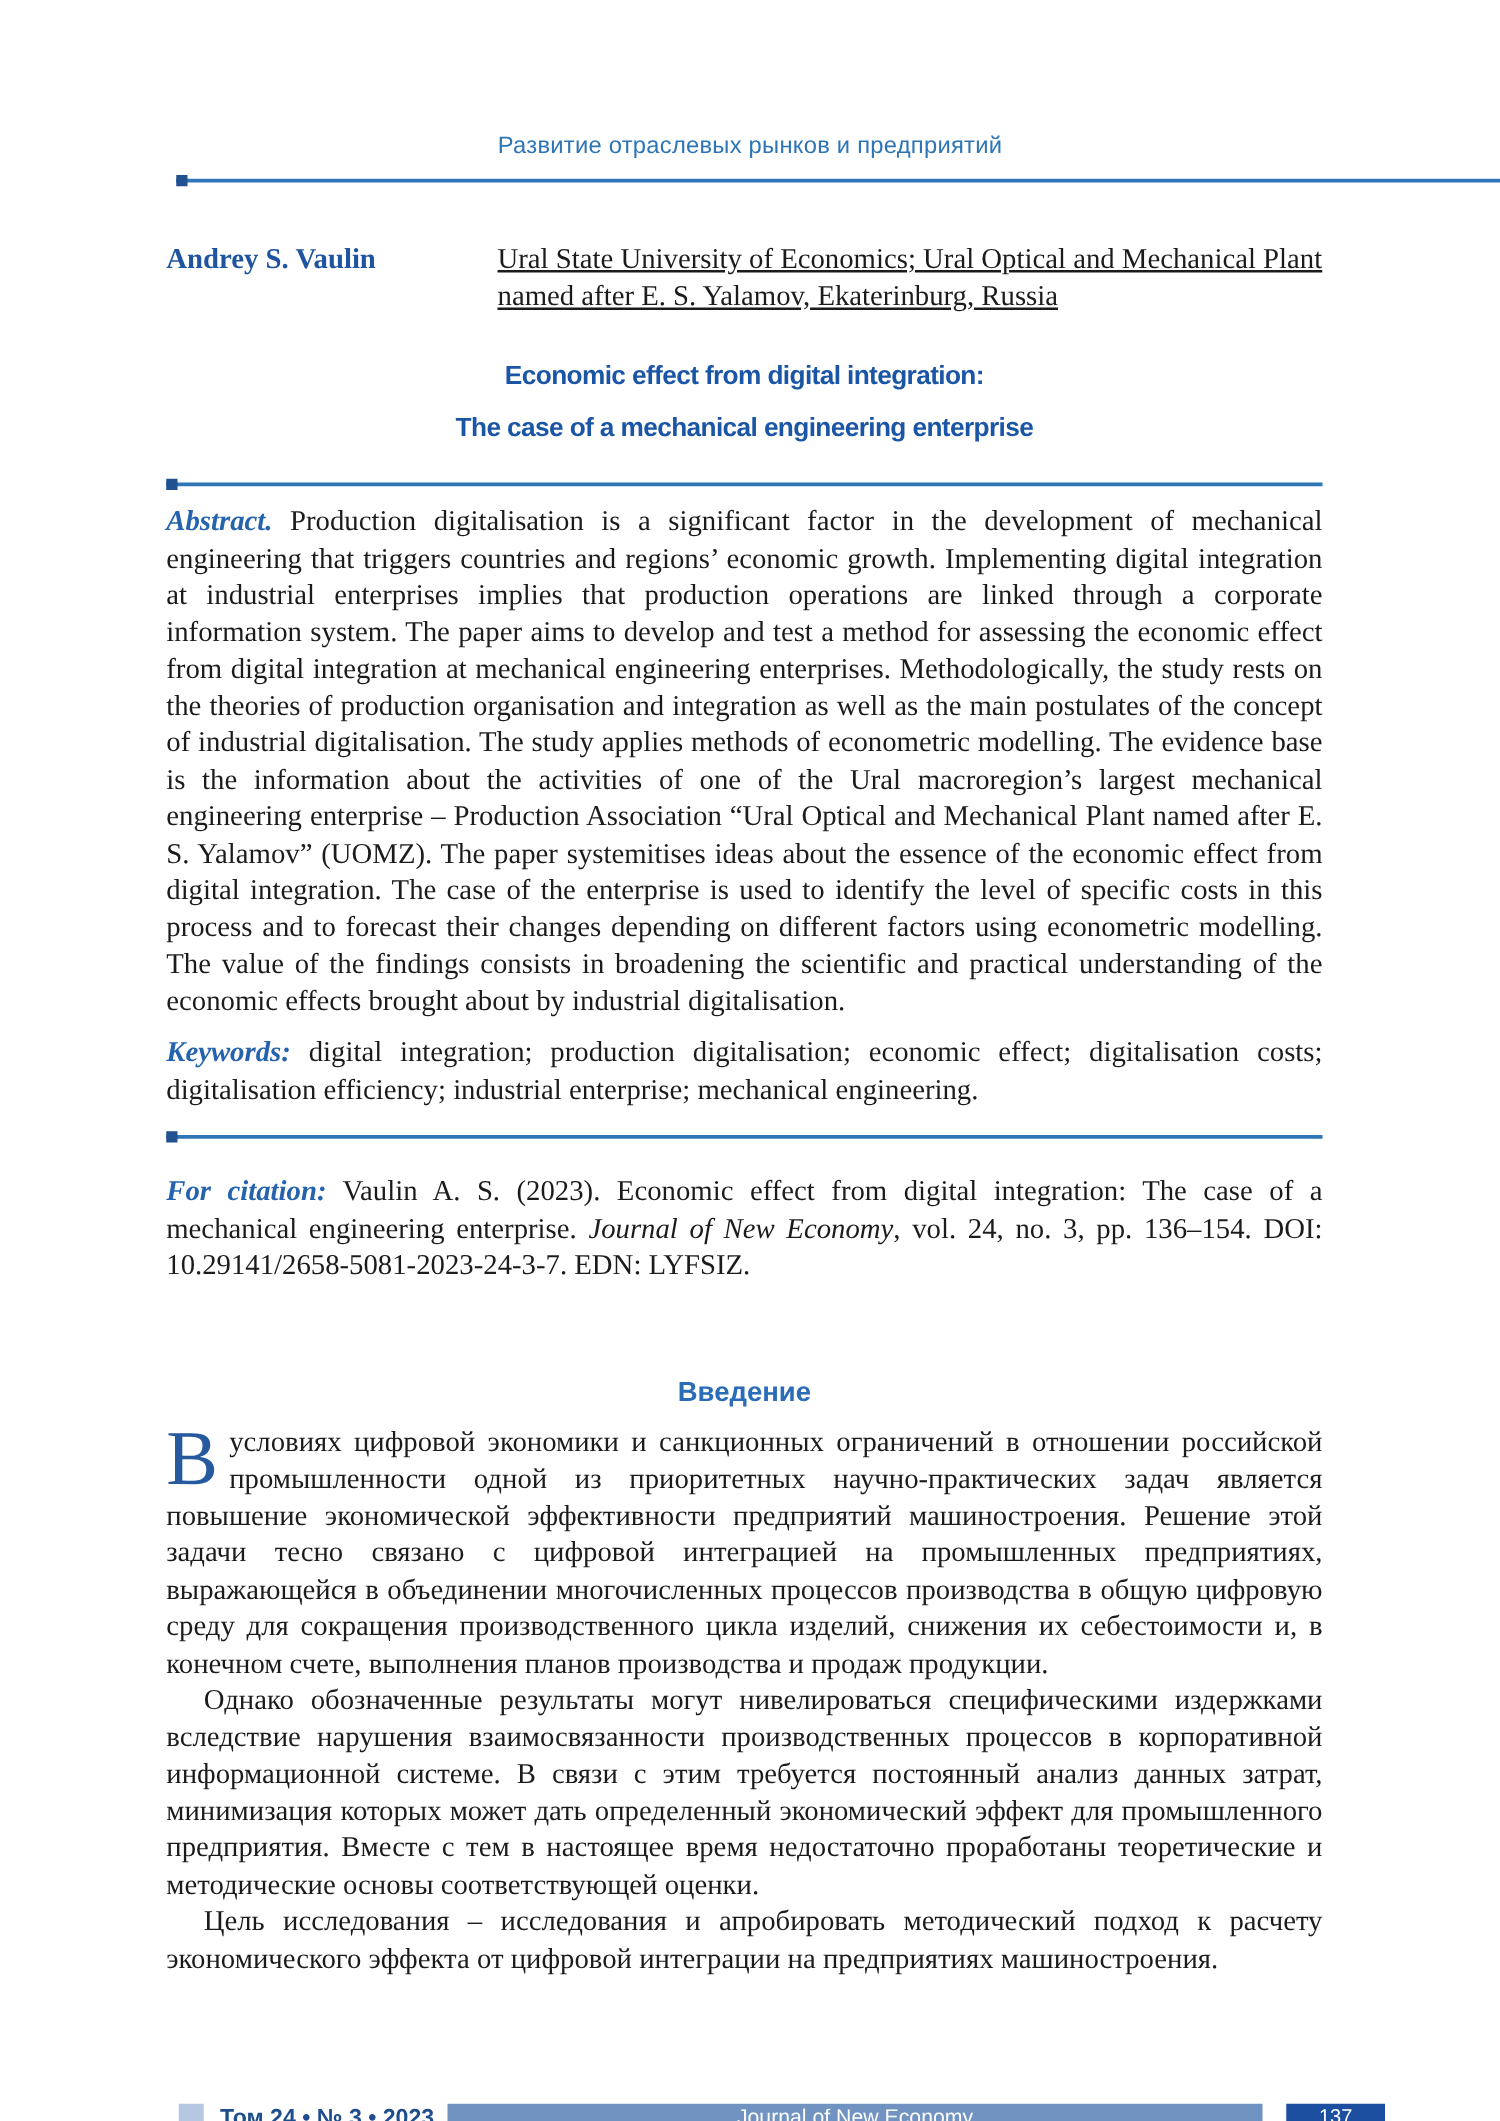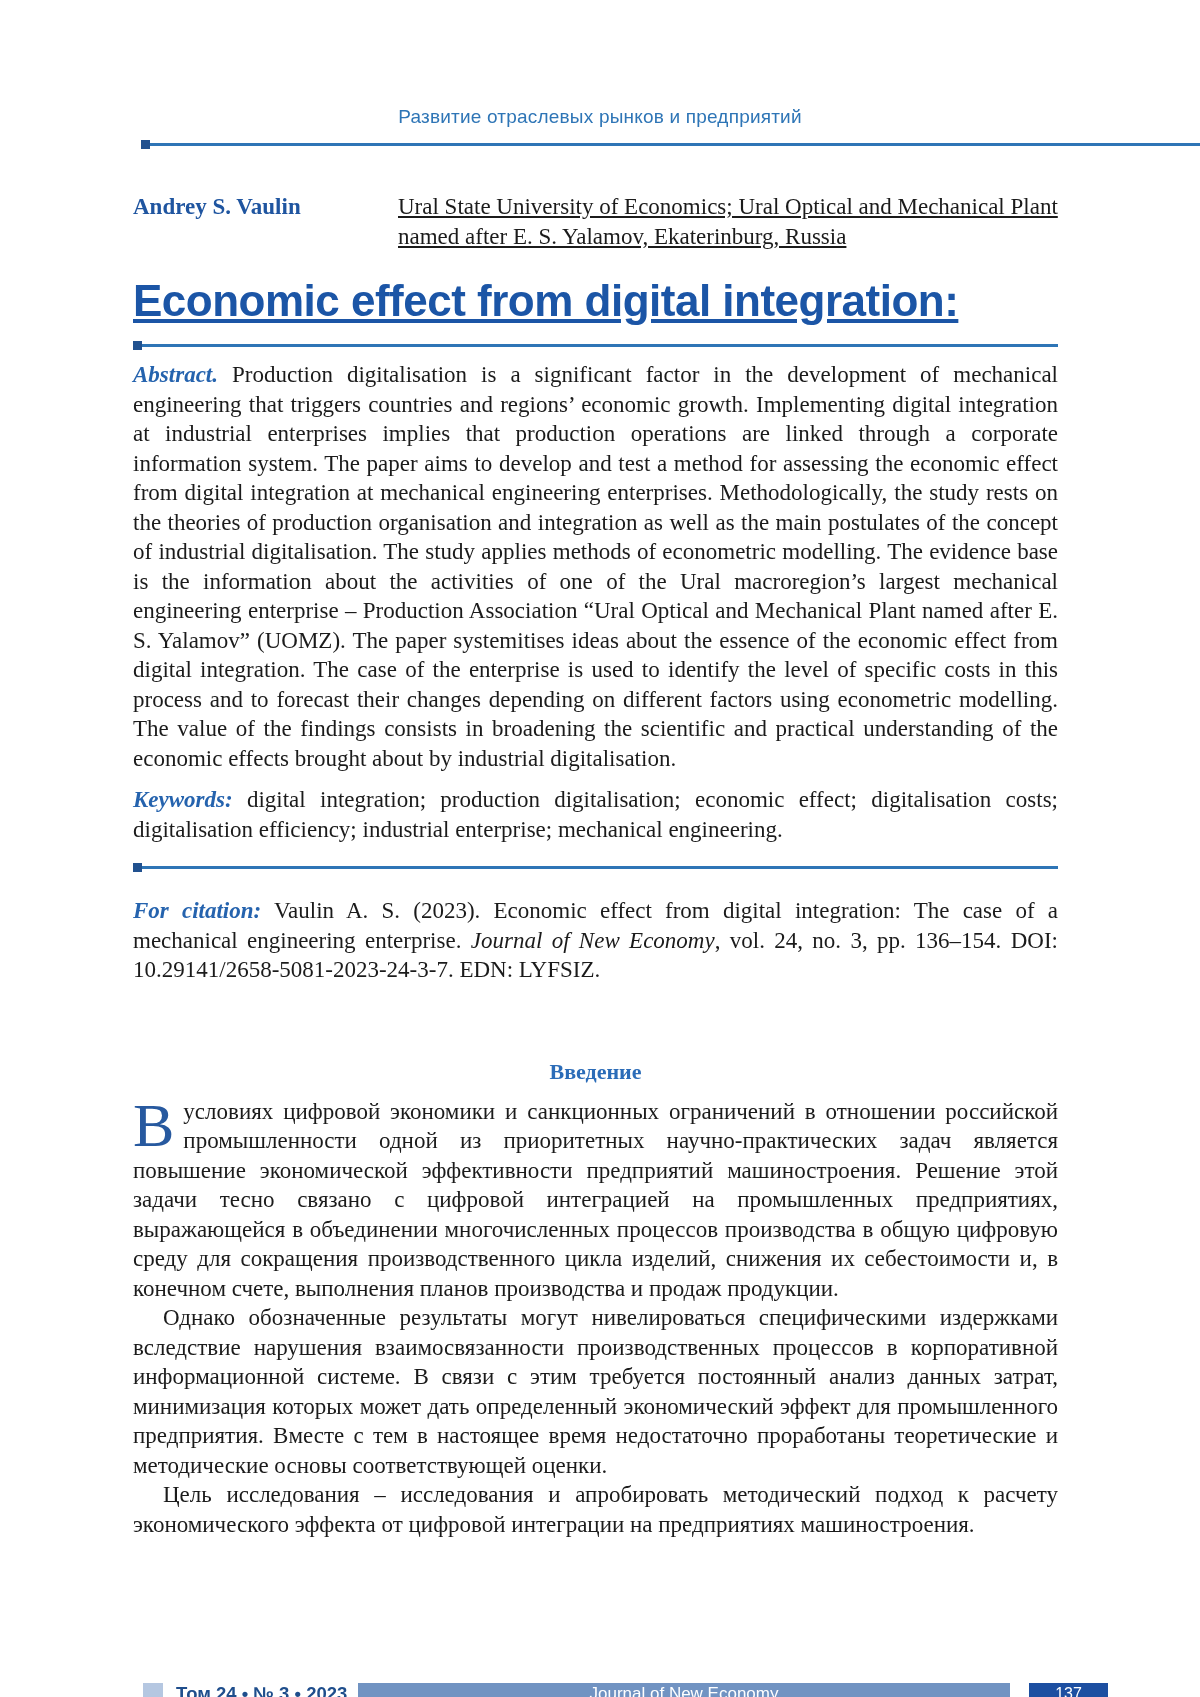--- a/index.html
+++ b/index.html
@@ -43,27 +43,27 @@
   .author-name {
     width: 265px; flex: 0 0 265px;
     font-weight: bold;
     color: #1f55a0;
   }
   .affiliation { flex: 1; color: #1b1b1b; max-width: 680px; text-decoration: underline; }
 
   
   .title {
     margin: 28px 0 0 0;
+    text-align: center;
     font-family: "Liberation Sans", sans-serif;
     font-weight: bold;
-    font-size: 44px;
+    font-size: 21px;
     line-height: 42px;
     letter-spacing: -0.5px;
     color: #1b55a6;
-    text-decoration: underline;
   }
 
   
   .para {
     margin: 0;
     font-size: 23px;
     line-height: 29.5px;
     text-align: justify;
   }
   .abstract-para { margin-top: 13px; }
@@ -73,21 +73,21 @@
     font-weight: bold;
     font-style: italic;
     color: #2563ae;
   }
   .italic { font-style: italic; }
 
   
   .section-heading {
     margin: 74px 0 0 0;
     text-align: center;
-    font-family: Liberation Serif, serif;
+    font-family: Liberation Sans, sans-serif;
     font-weight: bold;
     font-size: 22px;
     color: #2b6cb8;
   }
   .intro-first { margin-top: 12px; }
   .dropcap {
     float: left;
     font-size: 62px;
     line-height: 50px;
     padding: 3px 9px 0 0;
@@ -142,21 +142,21 @@
     <span class="rule-square"></span>
   </div>
 
   <div class="content">
 
     <div class="author-block">
       <div class="author-name">Andrey S. Vaulin</div>
       <div class="affiliation">Ural State University of Economics; Ural Optical and Mechanical Plant named after E. S. Yalamov, Ekaterinburg, Russia</div>
     </div>
 
-    <h1 class="title"><span>Economic effect from digital integration:</span><br></h1>
+    <h1 class="title"><span>Economic effect from digital integration:</span><br><span>The case of a mechanical engineering enterprise</span></h1>
 
     <div class="rule rule-content">
       <span class="rule-square"></span>
     </div>
 
     <p class="para abstract-para"><span class="label-blue">Abstract.</span> <span>Production digitalisation is a significant factor in the development of mechanical engineering that triggers countries and regions’ economic growth. Implementing digital integration at industrial enterprises implies that production operations are linked through a corporate information system. The paper aims to develop and test a method for assessing the economic effect from digital integration at mechanical engineering enterprises. Methodologically, the study rests on the theories of production organisation and integration as well as the main postulates of the concept of industrial digitalisation. The study applies methods of econometric modelling. The evidence base is the information about the activities of one of the Ural macroregion’s largest mechanical engineering enterprise – Production Association “Ural Optical and Mechanical Plant named after E. S. Yalamov” (UOMZ). The paper systemitises ideas about the essence of the economic effect from digital integration. The case of the enterprise is used to identify the level of specific costs in this process and to forecast their changes depending on different factors using econometric modelling. The value of the findings consists in broadening the scientific and practical understanding of the economic effects brought about by industrial digitalisation.</span></p>
 
     <p class="para keywords-para"><span class="label-blue">Keywords:</span> <span>digital integration; production digitalisation; economic effect; digitalisation costs; digitalisation efficiency; industrial enterprise; mechanical engineering.</span></p>
 
     <div class="rule rule-content">

